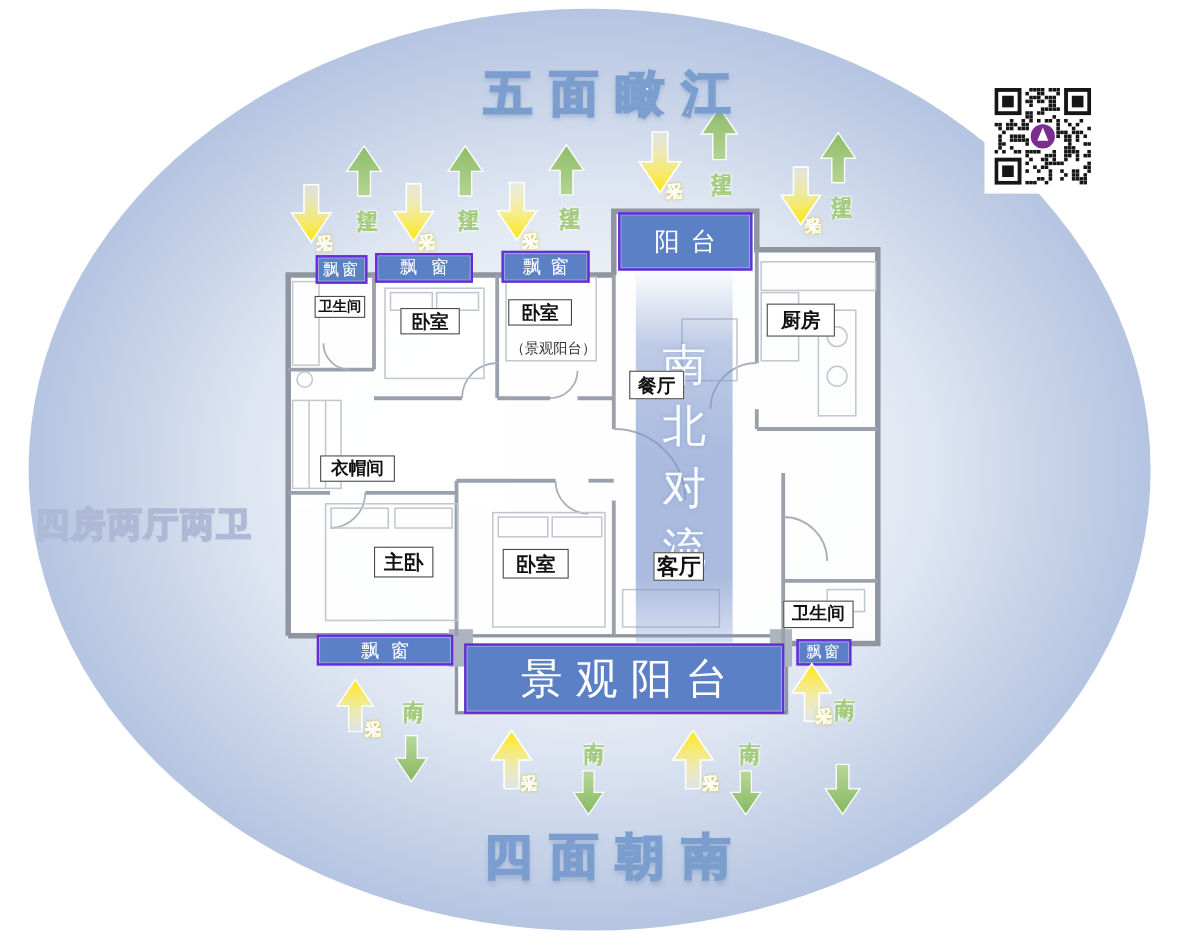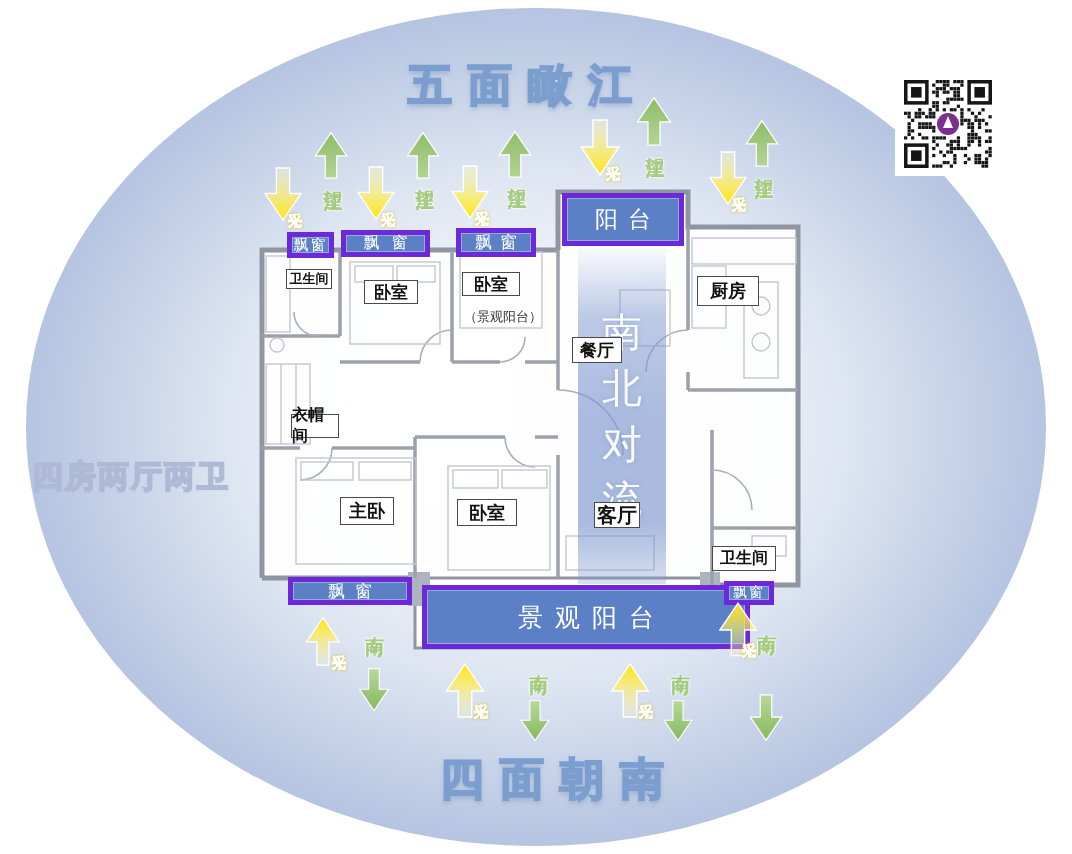--- a/index.html
+++ b/index.html
@@ -22,21 +22,21 @@
   
   #plan-svg{position:absolute;left:0;top:0;}
   
   #flow-band{position:absolute;left:578px;top:248px;width:88px;height:336px;
     background:linear-gradient(180deg,rgba(126,152,207,0.04) 0%,rgba(126,152,207,0.50) 20%,
       rgba(126,152,207,0.66) 50%,rgba(126,152,207,0.66) 82%,rgba(126,152,207,0.30) 100%);
     display:flex;flex-direction:column;align-items:center;padding-top:64px;box-sizing:border-box;row-gap:16px;}
   #flow-band span{color:rgba(255,255,255,0.95);font-size:40px;font-weight:500;line-height:1;
     text-shadow:0 0 4px rgba(120,145,200,.5);}
   
-  .blue-box{position:absolute;background:#5b80c5;border:5px solid #6d28d9;
+  .blue-box{position:absolute;background:#5b80c5;border:2px solid #6d28d9;
     box-shadow:inset 0 0 0 1px rgba(255,255,255,.35);color:#fff;display:flex;align-items:center;
     justify-content:center;font-weight:500;box-sizing:border-box;}
   .room-lbl{position:absolute;background:#ffffff;border:1px solid #4a4a4a;color:#111;
     font-family:"Liberation Serif","DejaVu Serif",serif;font-weight:bold;display:flex;
     align-items:center;justify-content:center;box-sizing:border-box;}
   .plain-lbl{position:absolute;color:#333;font-family:"Liberation Serif","DejaVu Serif",serif;
     font-size:13px;white-space:nowrap;}
   
   .arrow{position:absolute;}
   .on-arrow{position:absolute;left:0;right:0;top:6px;text-align:center;color:#fff;font-size:15px;
@@ -162,30 +162,30 @@
     <span>北</span>
     <span>对</span>
     <span>流</span>
   </div>
 
   <div class="blue-box" style="left:287px;top:232px;width:47px;height:26px;font-size:15px;letter-spacing:2px;">飘窗</div>
   <div class="blue-box" style="left:341px;top:230px;width:89px;height:27px;font-size:16px;letter-spacing:12px;padding-left:12px;">飘窗</div>
   <div class="blue-box" style="left:456px;top:228px;width:80px;height:29px;font-size:17px;letter-spacing:8px;padding-left:8px;">飘窗</div>
   <div class="blue-box" style="left:562px;top:193px;width:122px;height:53px;font-size:23px;letter-spacing:10px;padding-left:10px;">阳台</div>
   <div class="blue-box" style="left:288px;top:577px;width:124px;height:28px;font-size:17px;letter-spacing:10px;padding-left:10px;">飘窗</div>
-  <div class="blue-box" style="left:422px;top:585px;width:328px;height:64px;font-size:25px;letter-spacing:12px;padding-left:12px;">景观阳台</div>
+  <div class="blue-box" style="left:422px;top:585px;width:291px;height:64px;font-size:38px;letter-spacing:12px;padding-left:12px;">景观阳台</div>
   <div class="blue-box" style="left:724px;top:581px;width:50px;height:24px;font-size:14px;letter-spacing:2px;">飘窗</div>
 
   <div class="room-lbl" style="left:286px;top:269px;width:46px;height:20px;font-size:13px;">卫生间</div>
   <div class="room-lbl" style="left:364px;top:280px;width:54px;height:24px;font-size:17px;">卧室</div>
   <div class="room-lbl" style="left:462px;top:272px;width:58px;height:24px;font-size:17px;">卧室</div>
   <div class="plain-lbl" style="left:464px;top:308px;">（景观阳台）</div>
   <div class="room-lbl" style="left:697px;top:276px;width:62px;height:30px;font-size:18px;">厨房</div>
   <div class="room-lbl" style="left:572px;top:337px;width:50px;height:26px;font-size:17px;">餐厅</div>
-  <div class="room-lbl" style="left:291px;top:414px;width:48px;height:24px;font-size:16px;">衣帽间</div>
+  <div class="room-lbl" style="left:291px;top:414px;width:68px;height:24px;font-size:16px;">衣帽间</div>
   <div class="room-lbl" style="left:322px;top:497px;width:54px;height:28px;font-size:18px;margin-left:18px;">主卧</div>
   <div class="room-lbl" style="left:457px;top:499px;width:60px;height:27px;font-size:18px;">卧室</div>
   <div class="room-lbl" style="left:594px;top:502px;width:46px;height:26px;font-size:20px;">客厅</div>
   <div class="room-lbl" style="left:712px;top:546px;width:64px;height:25px;font-size:16px;">卫生间</div>
 
   <div class="arrow" style="left:263px;top:167px;width:40px;height:55px;">
     <svg width="40" height="55" viewBox="0 0 40 58">
         <path d="M13,1 H27 V28 H39 L20,56 L1,28 H13 Z" fill="url(#gy-down)" stroke="#ffffff" stroke-width="1.5"></path>
       </svg>
     <span class="on-arrow">采光</span>
@@ -294,21 +294,21 @@
       </svg>
     <span class="on-arrow" style="top:2px;">采光</span>
   </div>
   <span class="vtext green-t" style="left:756px;top:618px;">南向</span>
   <div class="arrow" style="left:742px;top:694px;width:48px;height:48px;">
     <svg width="48" height="48" viewBox="0 0 40 58">
         <path d="M13,1 H27 V28 H39 L20,56 L1,28 H13 Z" fill="url(#gg-down)" stroke="#ffffff" stroke-width="1.5"></path>
       </svg>
   </div>
 
-  <div class="big-title" style="left:528px;top:56px;transform:translateX(-50%);">五面瞰江</div>
+  <div class="big-title" style="left:560px;top:56px;transform:translateX(-50%);">五面瞰江</div>
   <div class="big-title" style="left:560px;top:750px;transform:translateX(-50%);">四面朝南</div>
 
   <div id="area-config" class="outline-txt">四房两厅两卫</div>
 
   <div style="position:absolute;left:895px;top:72px;width:106px;height:104px;background:#ffffff;
        display:flex;align-items:center;justify-content:center;">
     <svg id="qr-svg" width="88" height="88" viewBox="0 0 88 88">
         <rect x="0" y="31.68" width="3.2384" height="3.2384" fill="#161616"></rect>
         <rect x="0" y="56.32" width="3.2384" height="3.2384" fill="#161616"></rect>
         <rect x="3.52" y="31.68" width="3.2384" height="3.2384" fill="#161616"></rect>

